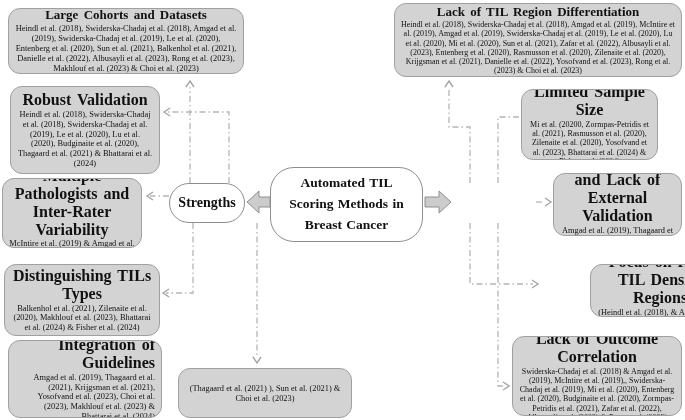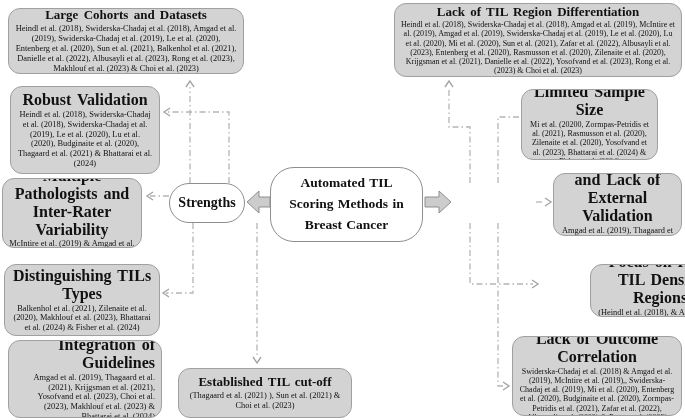--- a/index.html
+++ b/index.html
@@ -99,21 +99,20 @@
     <div class="node-title">Distinguishing TILs Types</div>
     <div class="node-citations">Balkenhol et al. (2021), Zilenaite et al. (2020), Makhlouf et al. (2023), Bhattarai et al. (2024) &amp; Fisher et al. (2024)</div>
   </div>
 
   <div class="node gray" style="left:8px;top:340px;width:154px;height:78px;text-align:right;">
     <div class="node-title">Integration of Guidelines</div>
     <div class="node-citations">Amgad et al. (2019), Thagaard et al. (2021), Krijgsman et al. (2021), Yosofvand et al. (2023), Choi et al. (2023), Makhlouf et al. (2023) &amp; Bhattarai et al. (2024)</div>
   </div>
 
   <div class="node gray" style="left:178px;top:368px;width:174px;height:50px;">
-    <div class="node-title big">Established TIL cut-off</div>
     <div class="node-citations">(Thagaard et al. (2021) ), Sun et al. (2021) &amp; Choi et al. (2023)</div>
   </div>
 
   <div class="node gray" style="left:394px;top:3px;width:288px;height:74px;">
     <div class="node-title big">Lack of TIL Region Differentiation</div>
     <div class="node-citations dense">Heindl et al. (2018), Swiderska-Chadaj et al. (2018), Amgad et al. (2019), McIntire et al. (2019), Amgad et al. (2019), Swiderska-Chadaj et al. (2019), Le et al. (2020), Lu et al. (2020), Mi et al. (2020), Sun et al. (2021), Zafar et al. (2022), Albusayli et al. (2023), Entenberg et al. (2020), Rasmusson et al. (2020), Zilenaite et al. (2020), Krijgsman et al. (2021), Danielle et al. (2022), Yosofvand et al. (2023), Rong et al. (2023) &amp; Choi et al. (2023)</div>
   </div>
 
   <div class="node gray" style="left:521px;top:89px;width:137px;height:71px;">
     <div class="node-title">Limited Sample Size</div>

